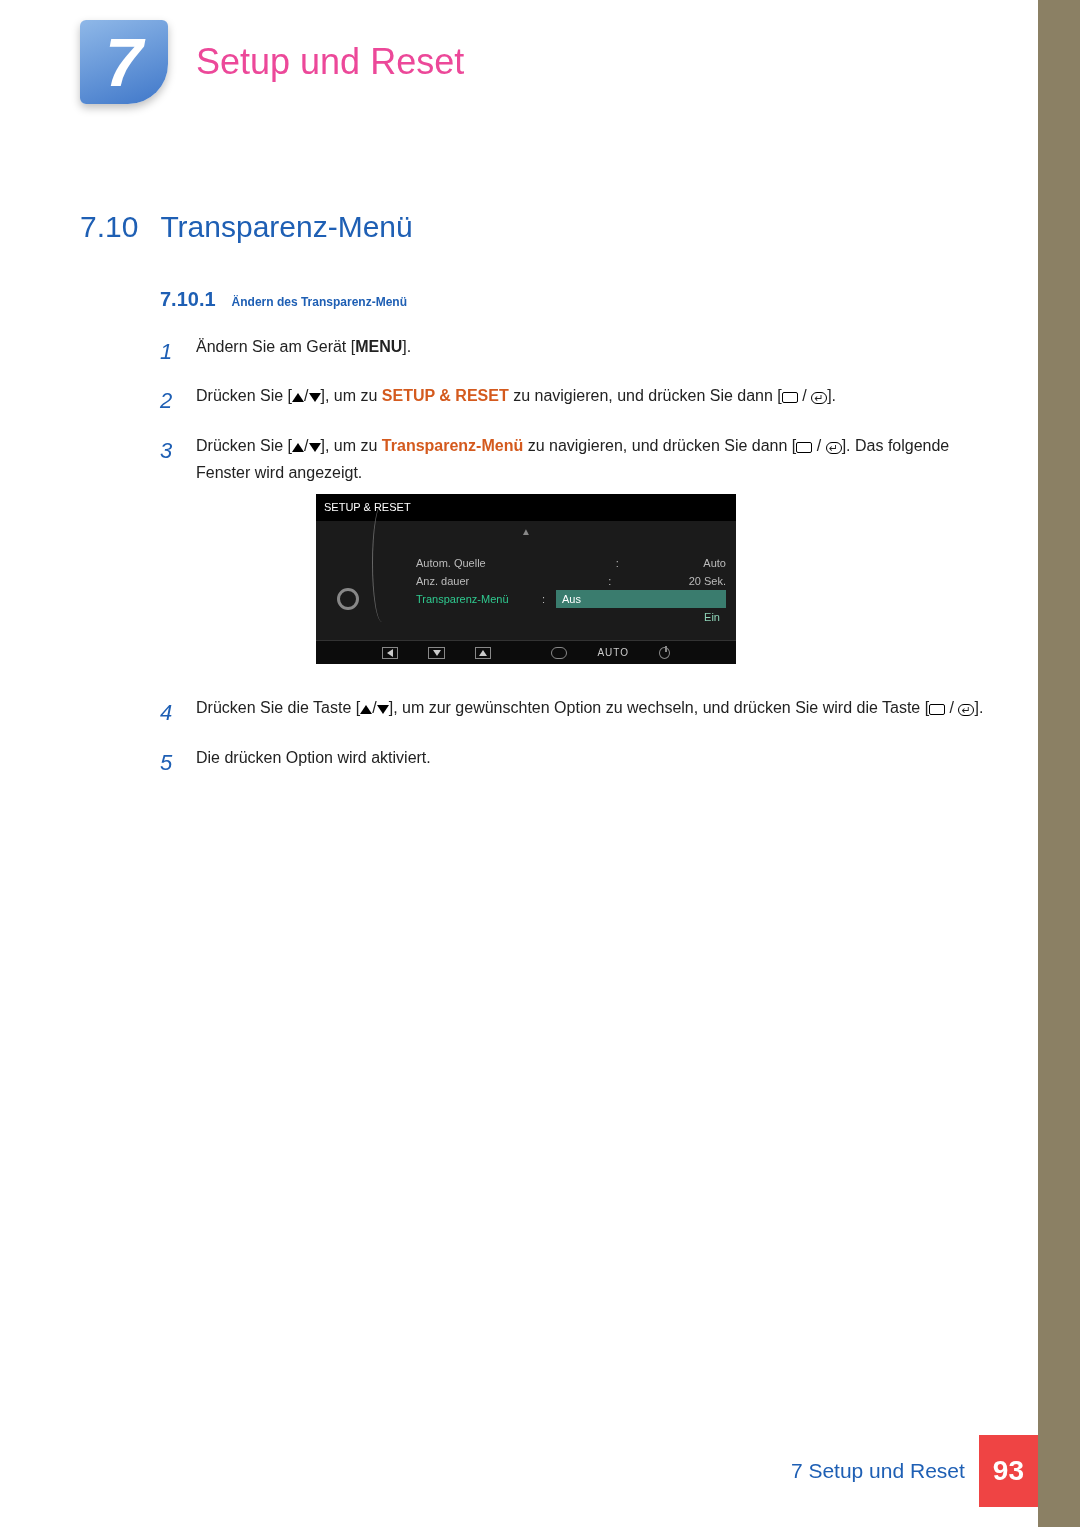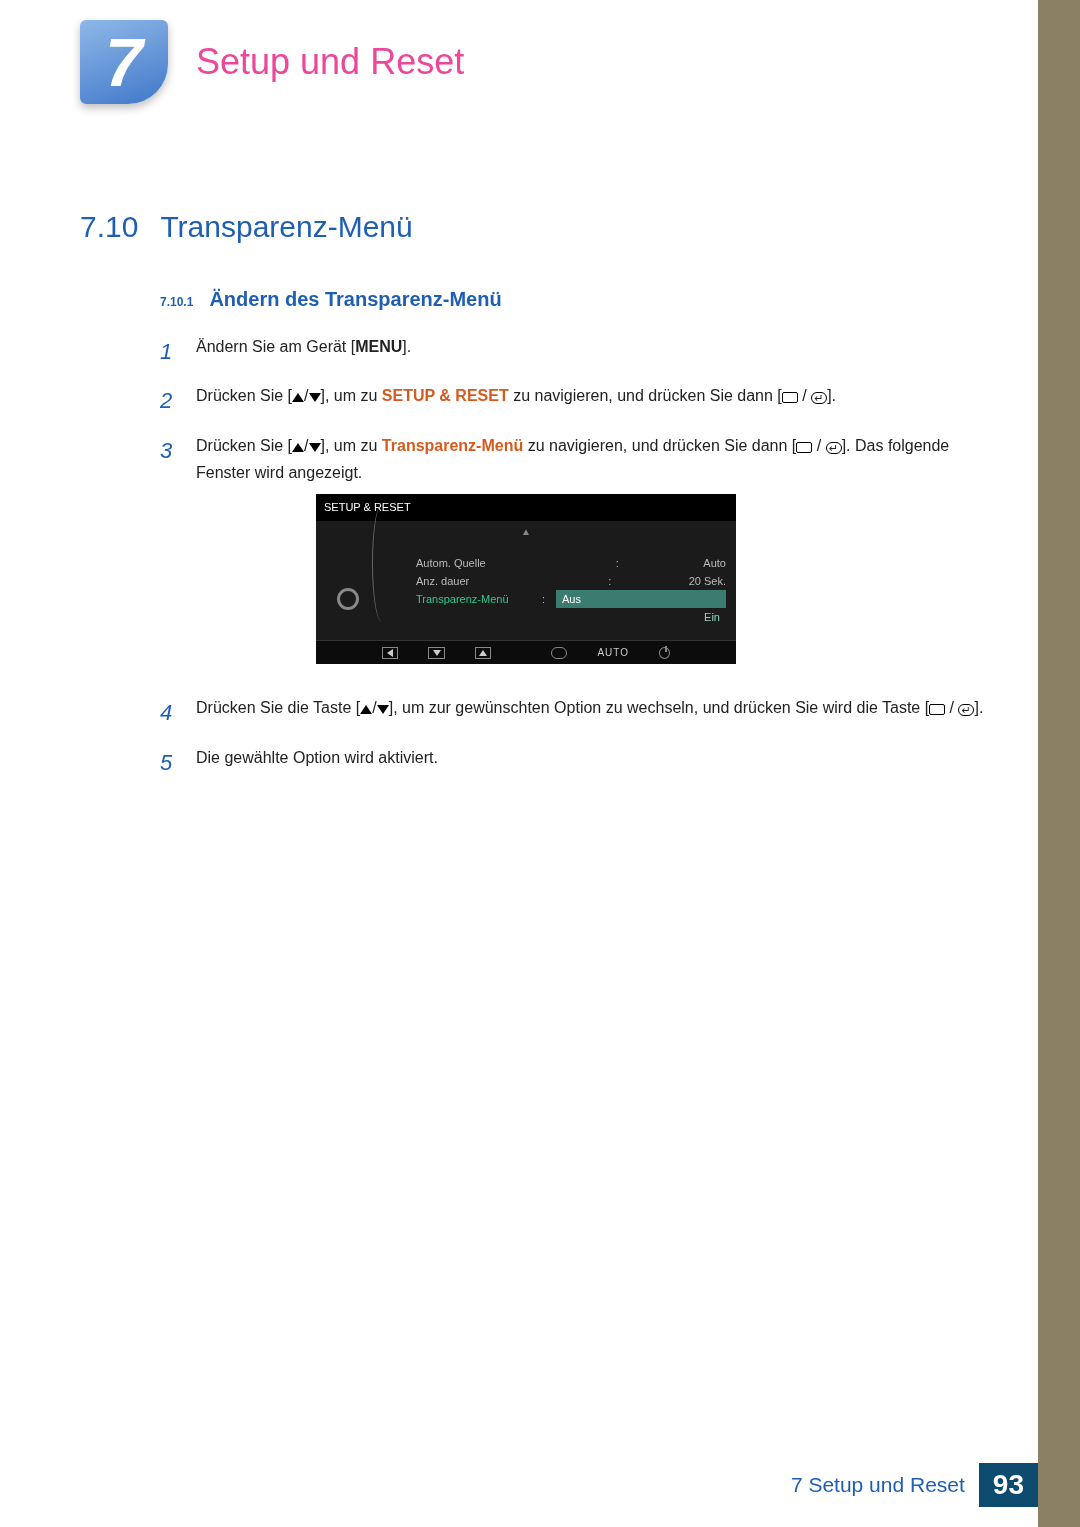--- a/index.html
+++ b/index.html
@@ -44,22 +44,22 @@
     position: absolute;
     left: 80px; top: 180px;
     width: 920px;
     margin-top: 30px;
   }
   .h2-row { display: flex; gap: 22px; align-items: baseline; margin-bottom: 44px; }
   .h2-num { font-size: 30px; color: #1e5fb4; font-weight: normal; }
   .h2-title { font-size: 30px; color: #1e5fb4; font-weight: normal; }
   .intro { font-size: 16px; margin-left: 80px; margin-bottom: 36px; }
   .h3-row { display: flex; gap: 16px; align-items: baseline; margin-left: 80px; margin-bottom: 22px; }
-  .h3-num { font-size: 12px; color: #1e5fb4; font-weight: bold; }
-  .h3-title { font-size: 20px; color: #1e5fb4; font-weight: bold; }
+  .h3-num { font-size: 20px; color: #1e5fb4; font-weight: bold; }
+  .h3-title { font-size: 12px; color: #1e5fb4; font-weight: bold; }
   .steps { margin-left: 80px; }
   .step { display: flex; gap: 18px; margin-bottom: 12px; line-height: 1.7; font-size: 16px; }
   .step-num { color: #1e5fb4; font-style: italic; font-size: 22px; width: 18px; flex-shrink:0; }
   .step-body { flex: 1; }
   .strong-orange { color: #d45a1e; font-weight: bold; }
   .btn-label { font-weight: bold; }
   .icon-inline { display:inline-block; vertical-align:-1px; }
   .tri-up { border-left:6px solid transparent; border-right:6px solid transparent; border-bottom:9px solid #000; display:inline-block;}
   .tri-down { border-left:6px solid transparent; border-right:6px solid transparent; border-top:9px solid #000; display:inline-block;}
   .src-rect { display:inline-block; width:16px; height:11px; border:1.5px solid #000; border-radius:2px; position:relative; top:1px;}
@@ -110,22 +110,22 @@
   .osd-footer .auto{letter-spacing:1px;}
   .osd-footer .pwr{width:12px;height:12px;border:1.5px solid #888;border-radius:50%;position:relative;}
   .osd-footer .pwr::after{content:"";position:absolute;left:5px;top:-2px;width:1.5px;height:6px;background:#888;}
 
   .footer {
     position:absolute; right:42px; bottom:20px;
     display:flex; align-items:center; gap:14px;
   }
   .footer-text { color:#1e5fb4; font-size:21px; }
   .footer-page {
-    background:#0c4a6e; color:#fff; font-size:28px; font-weight:bold;
-    padding:6px 14px;
+    background:#ef4444; color:#fff; font-size:28px; font-weight:bold;
+    padding:20px 14px;
     text-align:right;
   }
 </style>
 </head>
 <body>
 
 <div class="sidebar"></div>
 
 <div class="header">
   <div class="chapter-badge">7</div>
@@ -219,21 +219,21 @@
     <div class="step">
       <div class="step-num">4</div>
       <div class="step-body">
         <span>Drücken Sie die Taste [</span><span class="icon-inline tri-up"></span>/<span class="icon-inline tri-down"></span><span>], um zur gewünschten Option zu wechseln, und drücken Sie wird die Taste [</span><span class="icon-inline src-rect"></span> / <span class="icon-inline enter-glyph"></span><span>].</span>
       </div>
     </div>
 
     <div class="step">
       <div class="step-num">5</div>
       <div class="step-body">
-        <span>Die gewählte Option wird aktiviert.</span>
+        <span>Die drücken Option wird aktiviert.</span>
       </div>
     </div>
 
   </div>
 </div>
 
 <div class="footer">
   <div class="footer-text">7 Setup und Reset</div>
   <div class="footer-page">93</div>
 </div>

